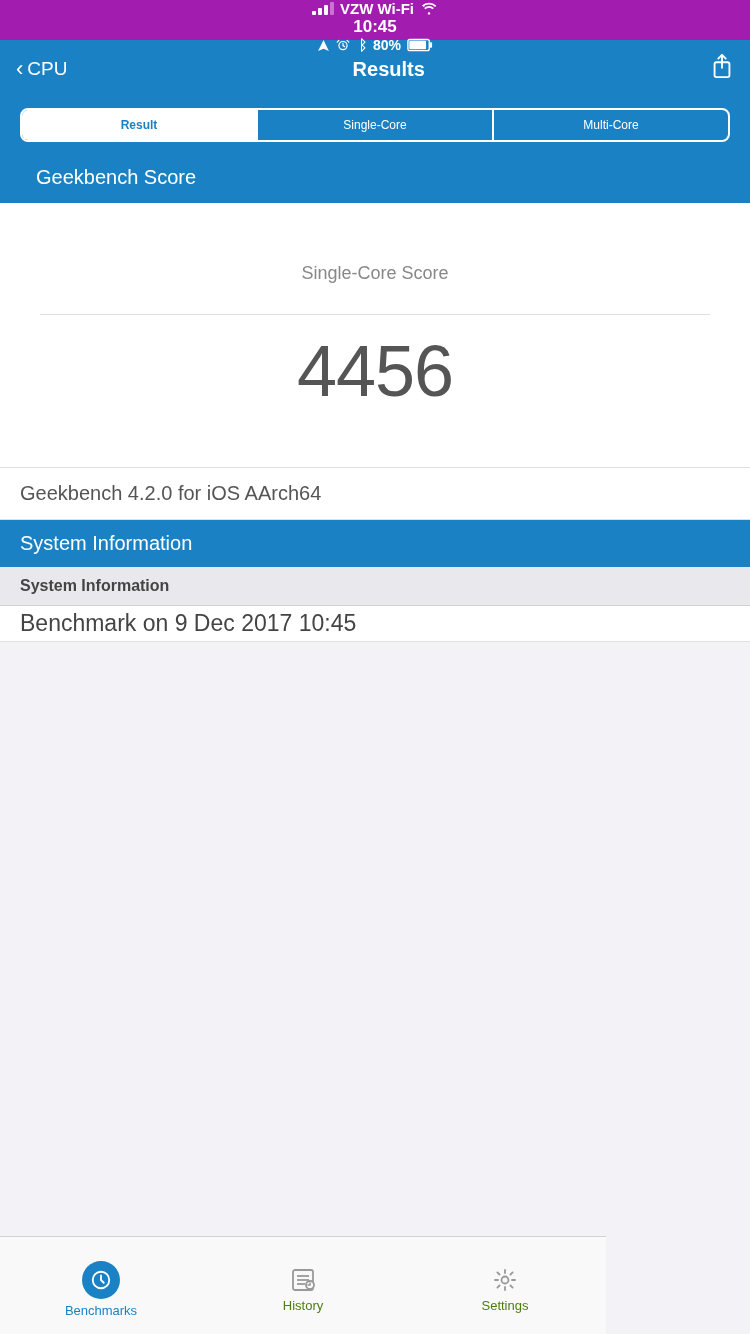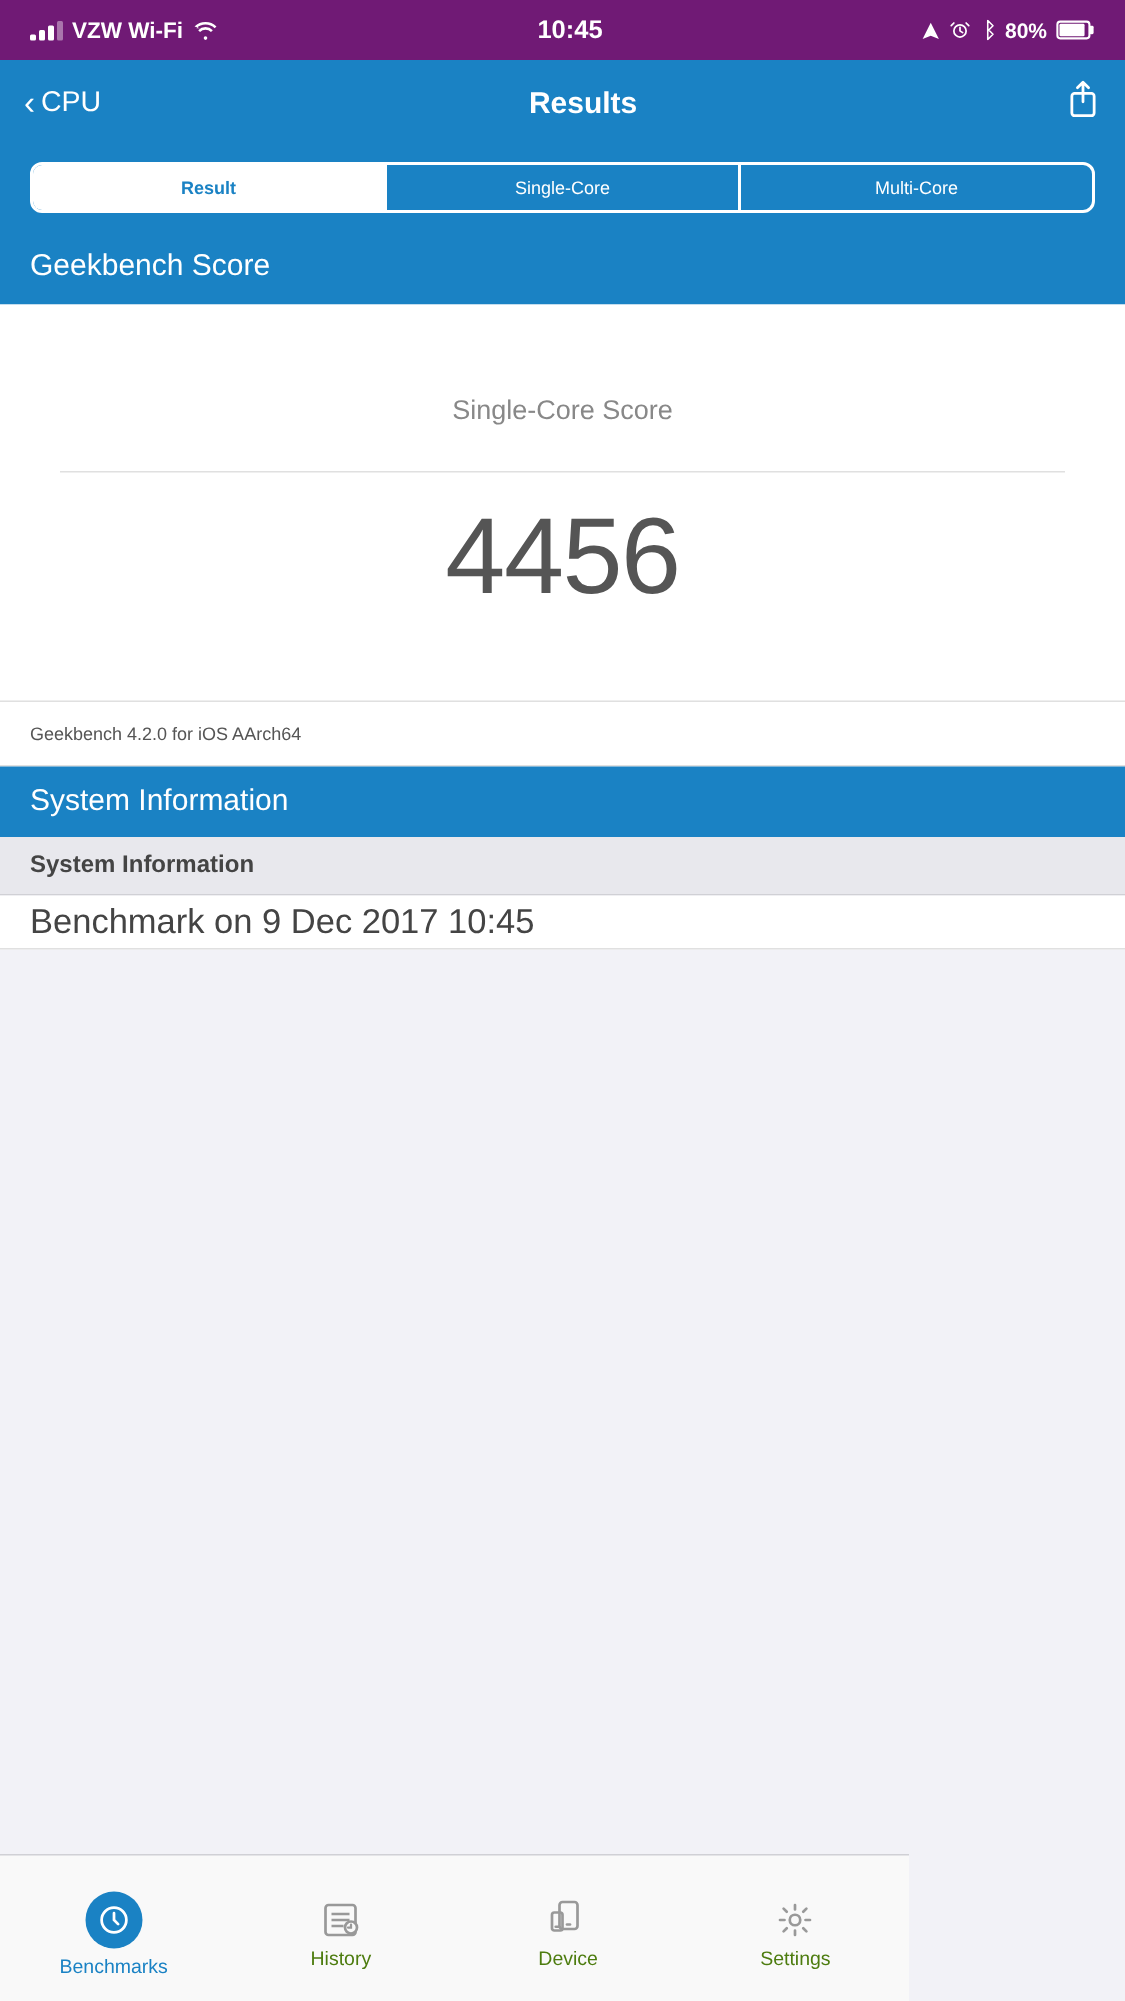--- a/index.html
+++ b/index.html
@@ -7,29 +7,30 @@
     body {
       width: 750px;
       min-height: 1334px;
       font-family: -apple-system, 'Helvetica Neue', Arial, sans-serif;
       background: #f2f2f7;
       overflow-x: hidden;
     }
 
     
     .status-bar {
-      background: #701a75;
+      background: #a21caf;
       height: 40px;
       display: flex;
       align-items: center;
       justify-content: space-between;
       padding: 0 20px;
       color: white;
       font-size: 15px;
       font-weight: 600;
+      flex-direction: column;
     }
     .status-left { display: flex; align-items: center; gap: 6px; }
     .status-center { font-size: 17px; font-weight: 600; }
     .status-right { display: flex; align-items: center; gap: 6px; font-size: 14px; }
 
     
     .signal-bars { display: flex; align-items: flex-end; gap: 2px; }
     .signal-bars span {
       background: white;
       width: 4px;
@@ -98,21 +99,21 @@
       color: #1a82c4;
       font-weight: 600;
     }
     .segment-btn:not(:last-child) {
       border-right: 2px solid white;
     }
 
     
     .section-header {
       background: #1a82c4;
-      padding: 10px 20px 14px;
+      padding: 10px 36px 14px;
       color: white;
       font-size: 20px;
       font-weight: 400;
     }
 
     
     .scores-area {
       background: white;
       padding: 30px 20px;
     }
@@ -137,21 +138,21 @@
       background: #e0e0e0;
       margin: 0 20px;
     }
 
     
     .version-info {
       background: white;
       padding: 14px 20px;
       border-top: 1px solid #e0e0e0;
       border-bottom: 1px solid #e0e0e0;
-      font-size: 12px;
+      font-size: 20px;
       color: #555;
     }
 
     
     .system-section-header {
       background: #1a82c4;
       padding: 12px 20px;
       color: white;
       font-size: 20px;
       font-weight: 400;
@@ -337,29 +338,20 @@
       <rect x="4" y="4" width="20" height="20" rx="2"></rect>
       <line x1="8" y1="10" x2="20" y2="10"></line>
       <line x1="8" y1="14" x2="20" y2="14"></line>
       <line x1="8" y1="18" x2="16" y2="18"></line>
       <circle cx="21" cy="19" r="4" fill="#f9f9f9" stroke="#999" stroke-width="1.8"></circle>
       <path d="M19 19h2v-2" stroke="#999" stroke-width="1.5" stroke-linecap="round"></path>
     </svg>
     <span class="tab-label">History</span>
   </div>
 
-  <div class="tab-item">
-    <svg width="28" height="28" viewBox="0 0 28 28" fill="none" stroke="#999" stroke-width="1.8">
-      <rect x="8" y="2" width="12" height="18" rx="2"></rect>
-      <line x1="13" y1="17" x2="15" y2="17" stroke-linecap="round"></line>
-      <rect x="3" y="9" width="7" height="12" rx="1.5"></rect>
-      <line x1="5.5" y1="18.5" x2="7.5" y2="18.5" stroke-linecap="round"></line>
-    </svg>
-    <span class="tab-label">Device</span>
-  </div>
 
   <div class="tab-item">
     <svg width="28" height="28" viewBox="0 0 28 28" fill="none" stroke="#999" stroke-width="1.8">
       <circle cx="14" cy="14" r="3.5"></circle>
       <path d="M14 4v3M14 21v3M4 14h3M21 14h3M6.4 6.4l2.1 2.1M19.5 19.5l2.1 2.1M6.4 21.6l2.1-2.1M19.5 8.5l2.1-2.1" stroke-linecap="round"></path>
     </svg>
     <span class="tab-label">Settings</span>
   </div>
 
 </div>

